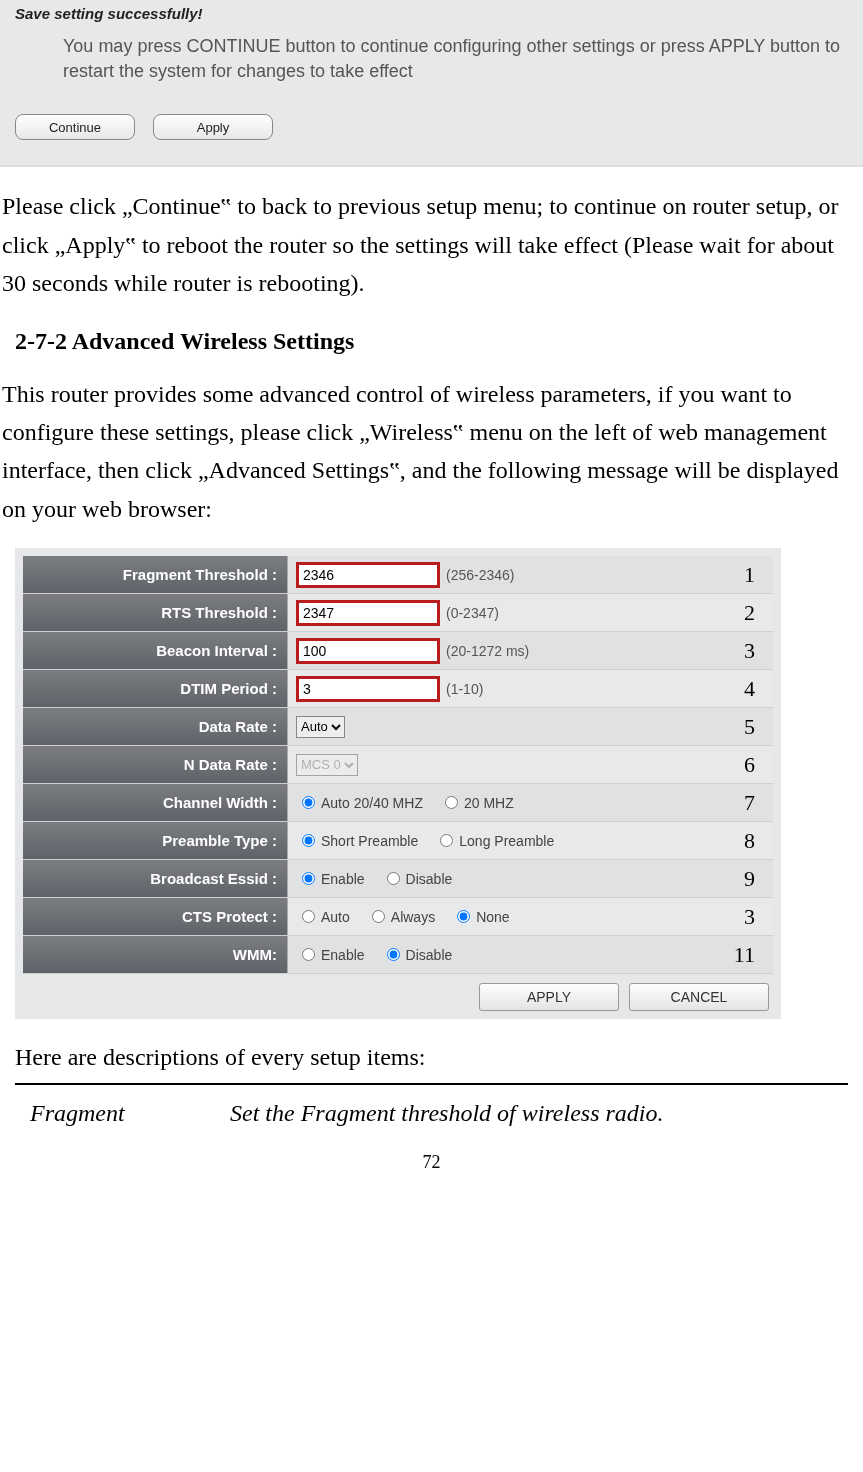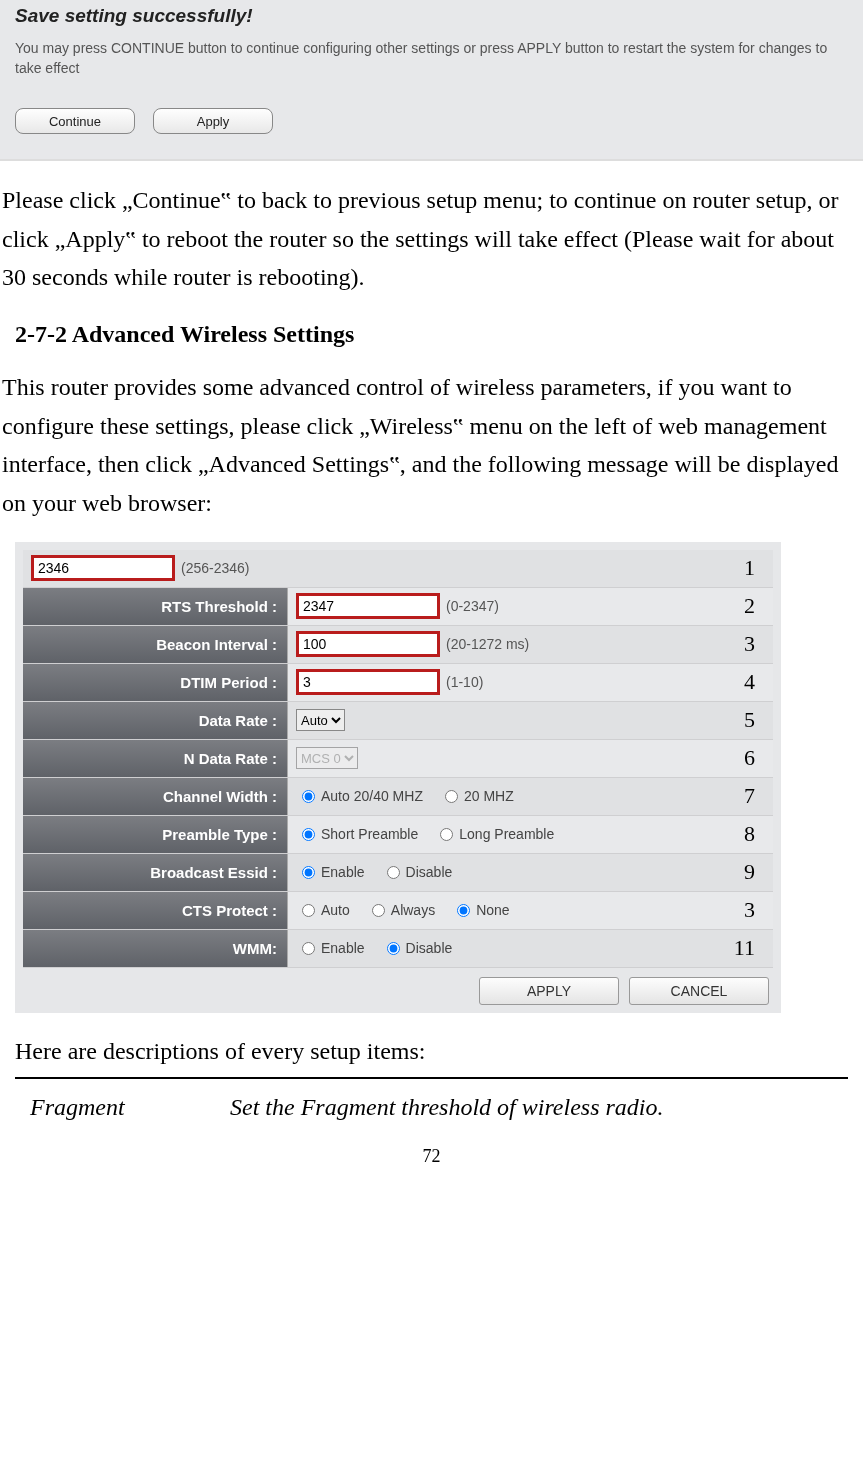--- a/index.html
+++ b/index.html
@@ -12,30 +12,31 @@
     width: 863px;
   }
   .dialog-area {
     background: #e7e8ea;
     padding: 5px 15px 15px 15px;
     border-bottom: 2px solid #ddd;
     font-family: Arial, sans-serif;
   }
   .dialog-title {
     font-weight: bold;
-    font-size: 19px;
+    font-size: 15px;
     font-style: italic;
     color: #222;
     margin-bottom: 12px;
   }
   .dialog-subtext {
-    font-size: 14px;
+    font-size: 18px;
     color: #555;
     line-height: 1.4;
     margin-bottom: 30px;
+    margin-left: 48px;
   }
   .btn-row {
     display: flex;
     gap: 18px;
     margin-bottom: 10px;
   }
   .win-btn {
     width: 120px;
     height: 26px;
     background: linear-gradient(#fefefe, #e8e8e8);
@@ -178,20 +179,21 @@
 </div>
 
 <div class="body-text">Please click „Continue‟ to back to previous setup menu; to continue on router setup, or click „Apply‟ to reboot the router so the settings will take effect (Please wait for about 30 seconds while router is rebooting).</div>
 
 <div class="section-heading">2-7-2 Advanced Wireless Settings</div>
 
 <div class="body-text">This router provides some advanced control of wireless parameters, if you want to configure these settings, please click „Wireless‟ menu on the left of web management interface, then click „Advanced Settings‟, and the following message will be displayed on your web browser:</div>
 
 <div class="settings-panel" id="settings-panel">
   <div class="settings-row">
+      <div class="label-cell">Fragment Threshold :</div>
       <div class="value-cell">
         <input class="txt-input" value="2346" style="">
         <span class="hint">(256-2346)</span>
       </div>
       <div class="annot">1</div>
     </div>
     <div class="settings-row">
       <div class="label-cell">RTS Threshold :</div>
       <div class="value-cell">
         <input class="txt-input" value="2347" style="">

